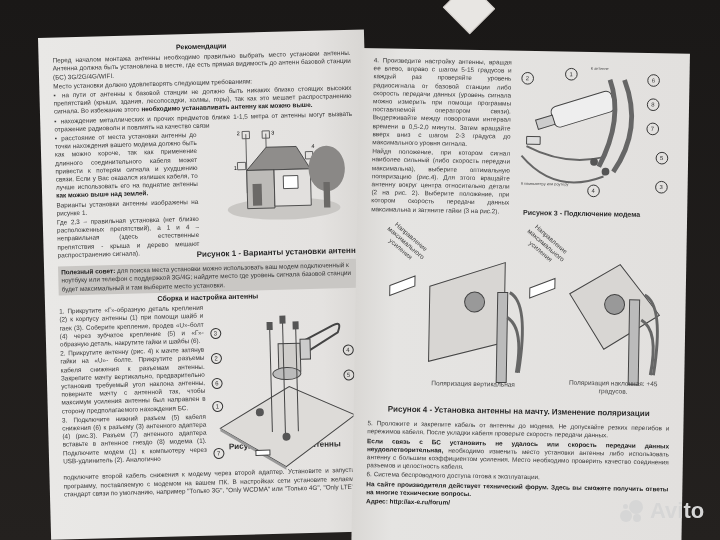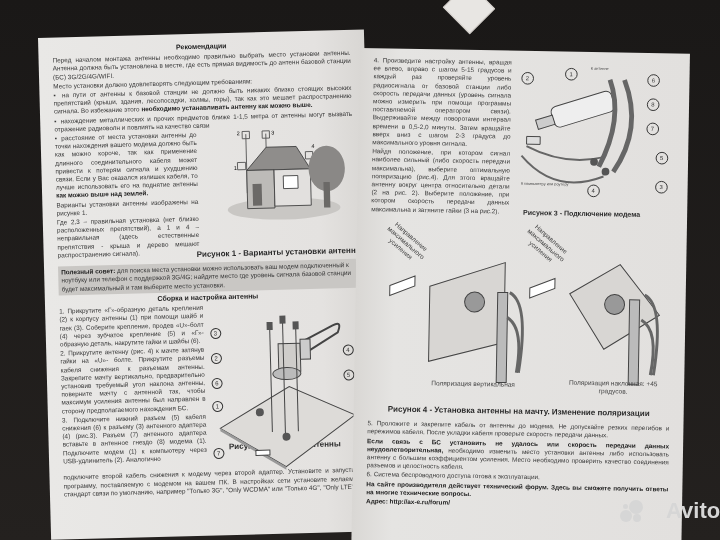--- a/index.html
+++ b/index.html
@@ -9,21 +9,21 @@
   .page{position:absolute;background:#e6e4e2;overflow:hidden;}
   .page-left{left:38px;top:38px;width:326px;height:502px;transform:rotate(-1.5deg);transform-origin:top left;background:linear-gradient(90deg,#e9e8e6 0%,#e4e2e0 85%,#d8d6d3 100%);}
   .page-right{left:360px;top:48px;width:330px;height:492px;transform:rotate(1deg);transform-origin:top left;background:linear-gradient(90deg,#d9d7d4 0%,#e5e4e2 12%,#e2e0de 100%);}
   .inner{position:absolute;inset:0;padding:8px 14px;font-size:6.4px;line-height:8.2px;}
   .h{font-weight:bold;text-align:center;font-size:7px;margin:1px 0 2px;color:#222;}
   .p{margin:0 0 1px;text-align:justify;}
   .b{font-weight:bold;color:#222;}
   .tip{background:#c9c7c4;padding:2px 3px;margin:4px 0 2px;}
   .cap{font-weight:bold;font-size:8px;color:#2a2a2a;}
   .left-col{width:150px;}
-  .avito{position:absolute;left:620px;top:498px;display:flex;align-items:center;gap:20px;color:#d6d6d6;font-weight:bold;font-size:22px;}
+  .avito{position:absolute;left:620px;top:498px;display:flex;align-items:center;gap:4px;color:#d6d6d6;font-weight:bold;font-size:22px;}
   .avito .dots{position:relative;width:26px;height:22px;}
   .avito .dots span{position:absolute;border-radius:50%;background:#d6d6d6;}
   .pol-label{position:absolute;font-size:6.5px;text-align:center;color:#444;}
 </style>
 </head>
 <body>
 
 <div class="scene"></div>
 <div class="corner-obj"></div>
 

